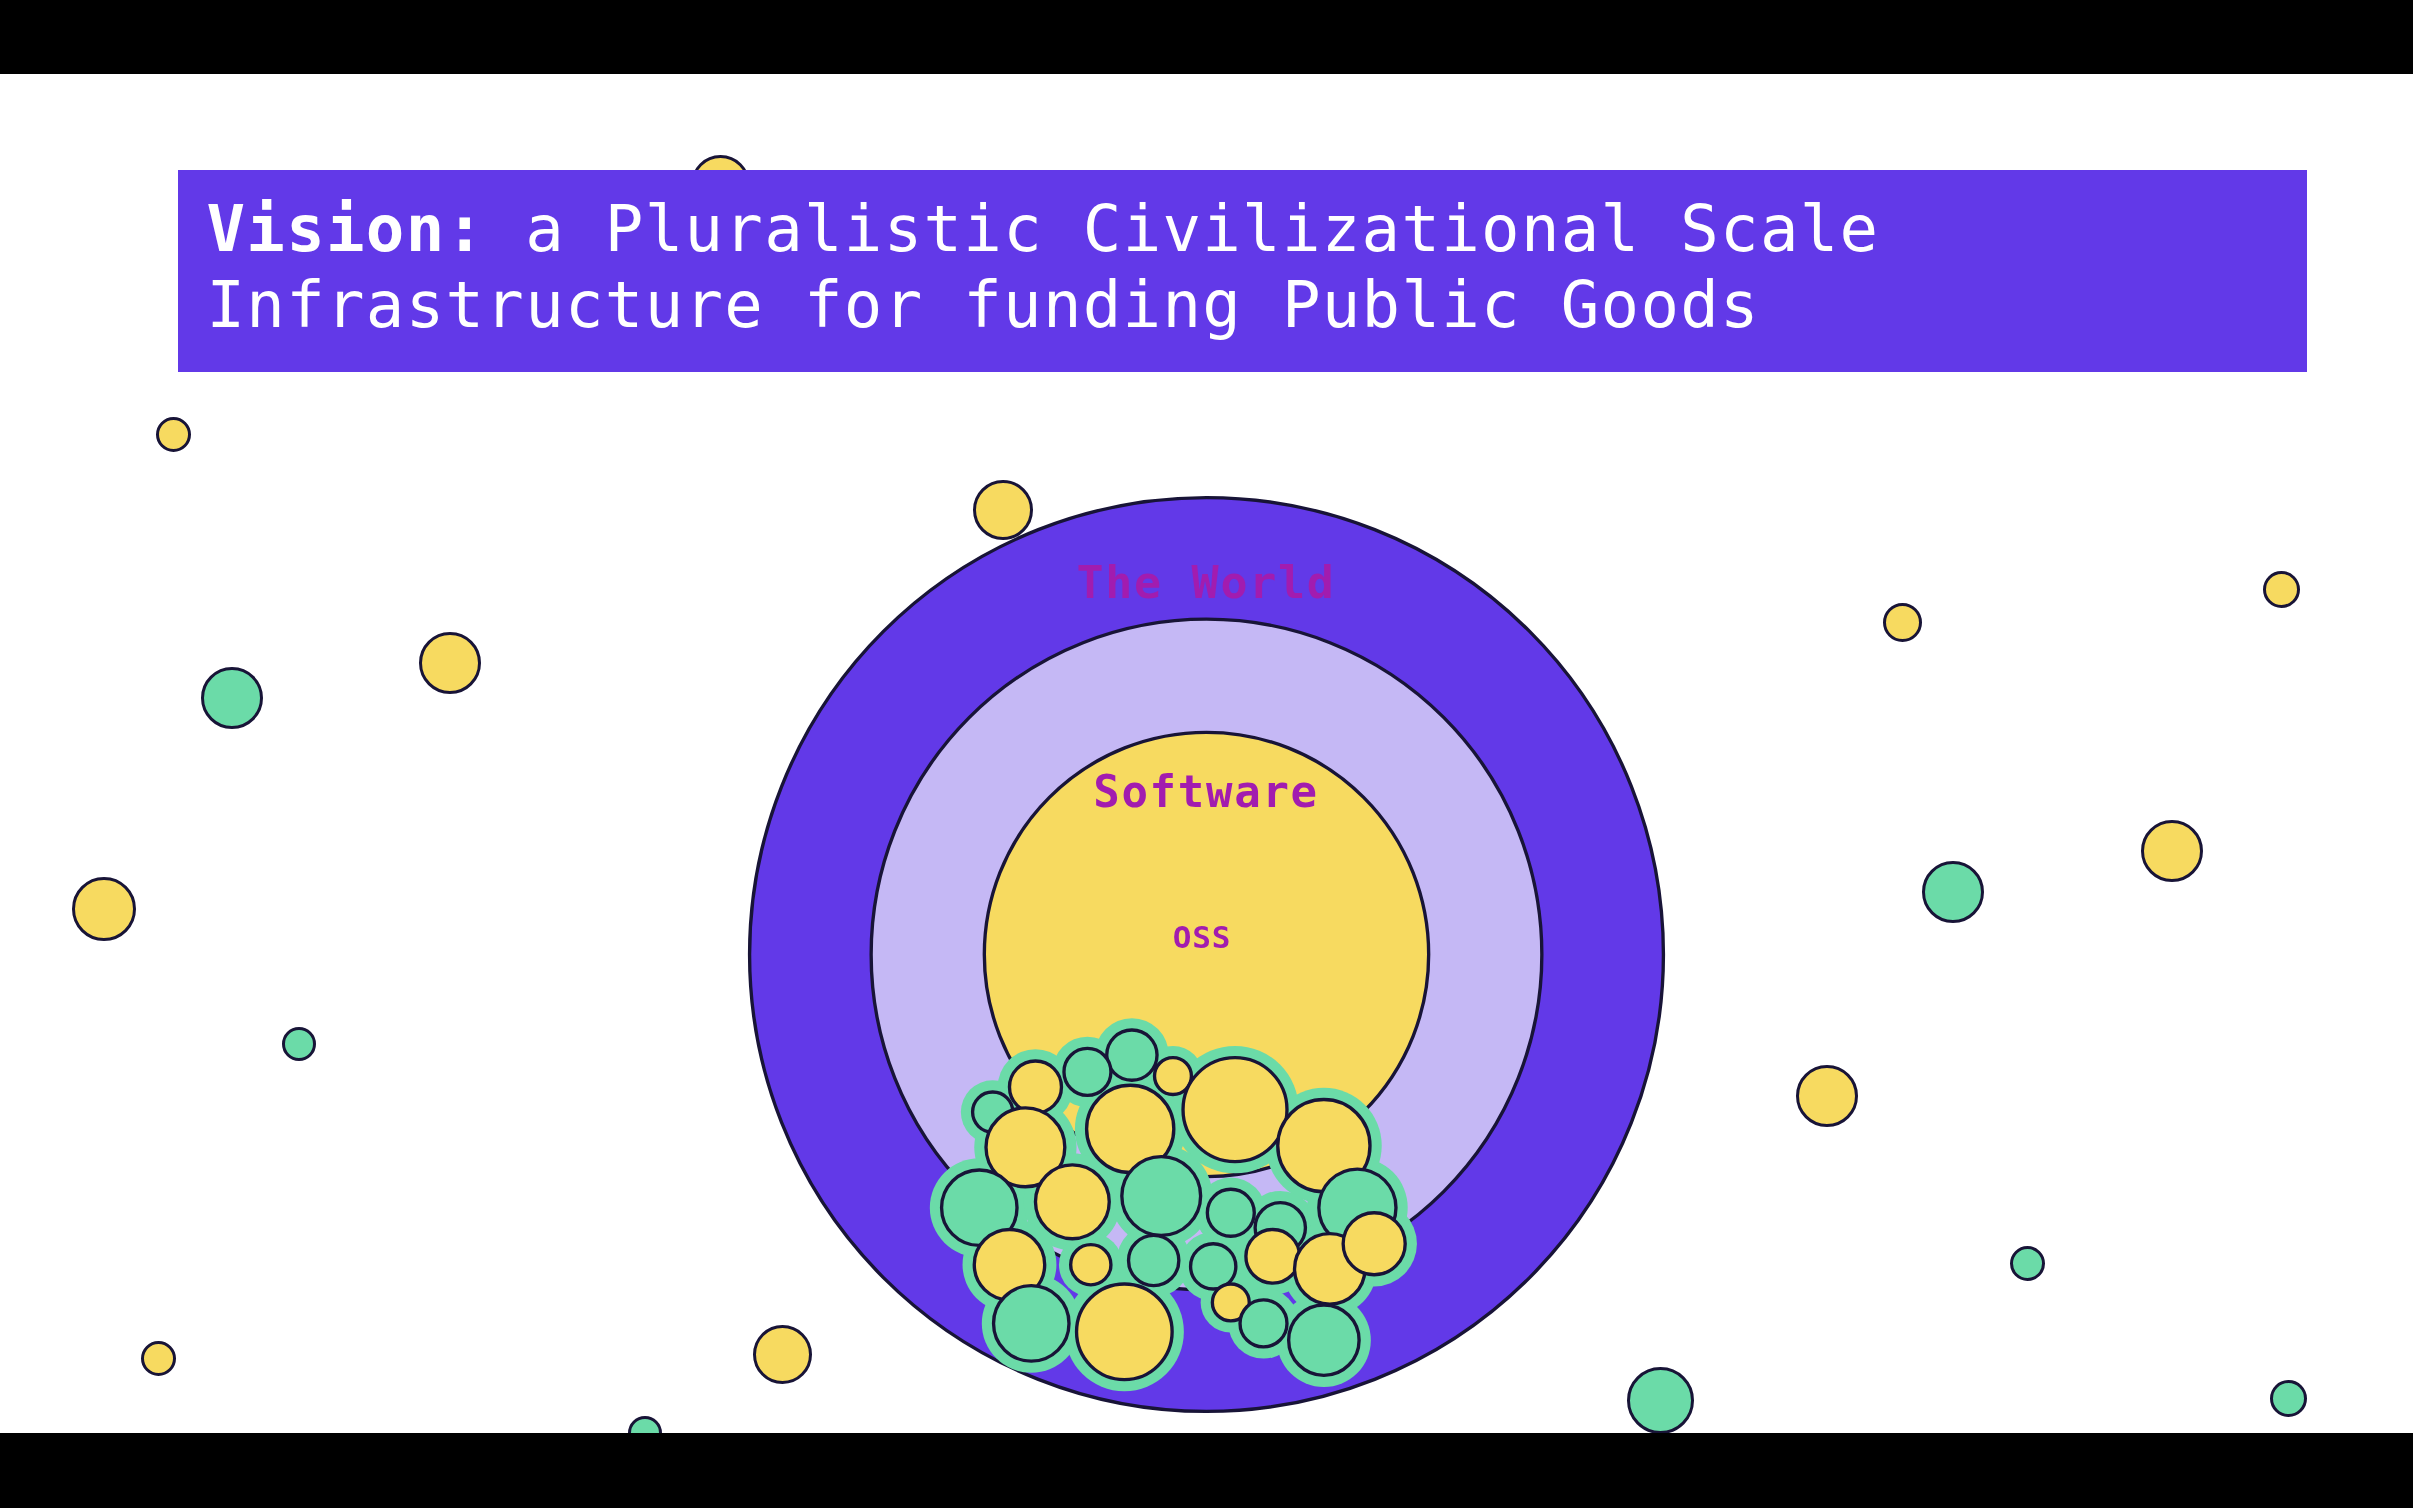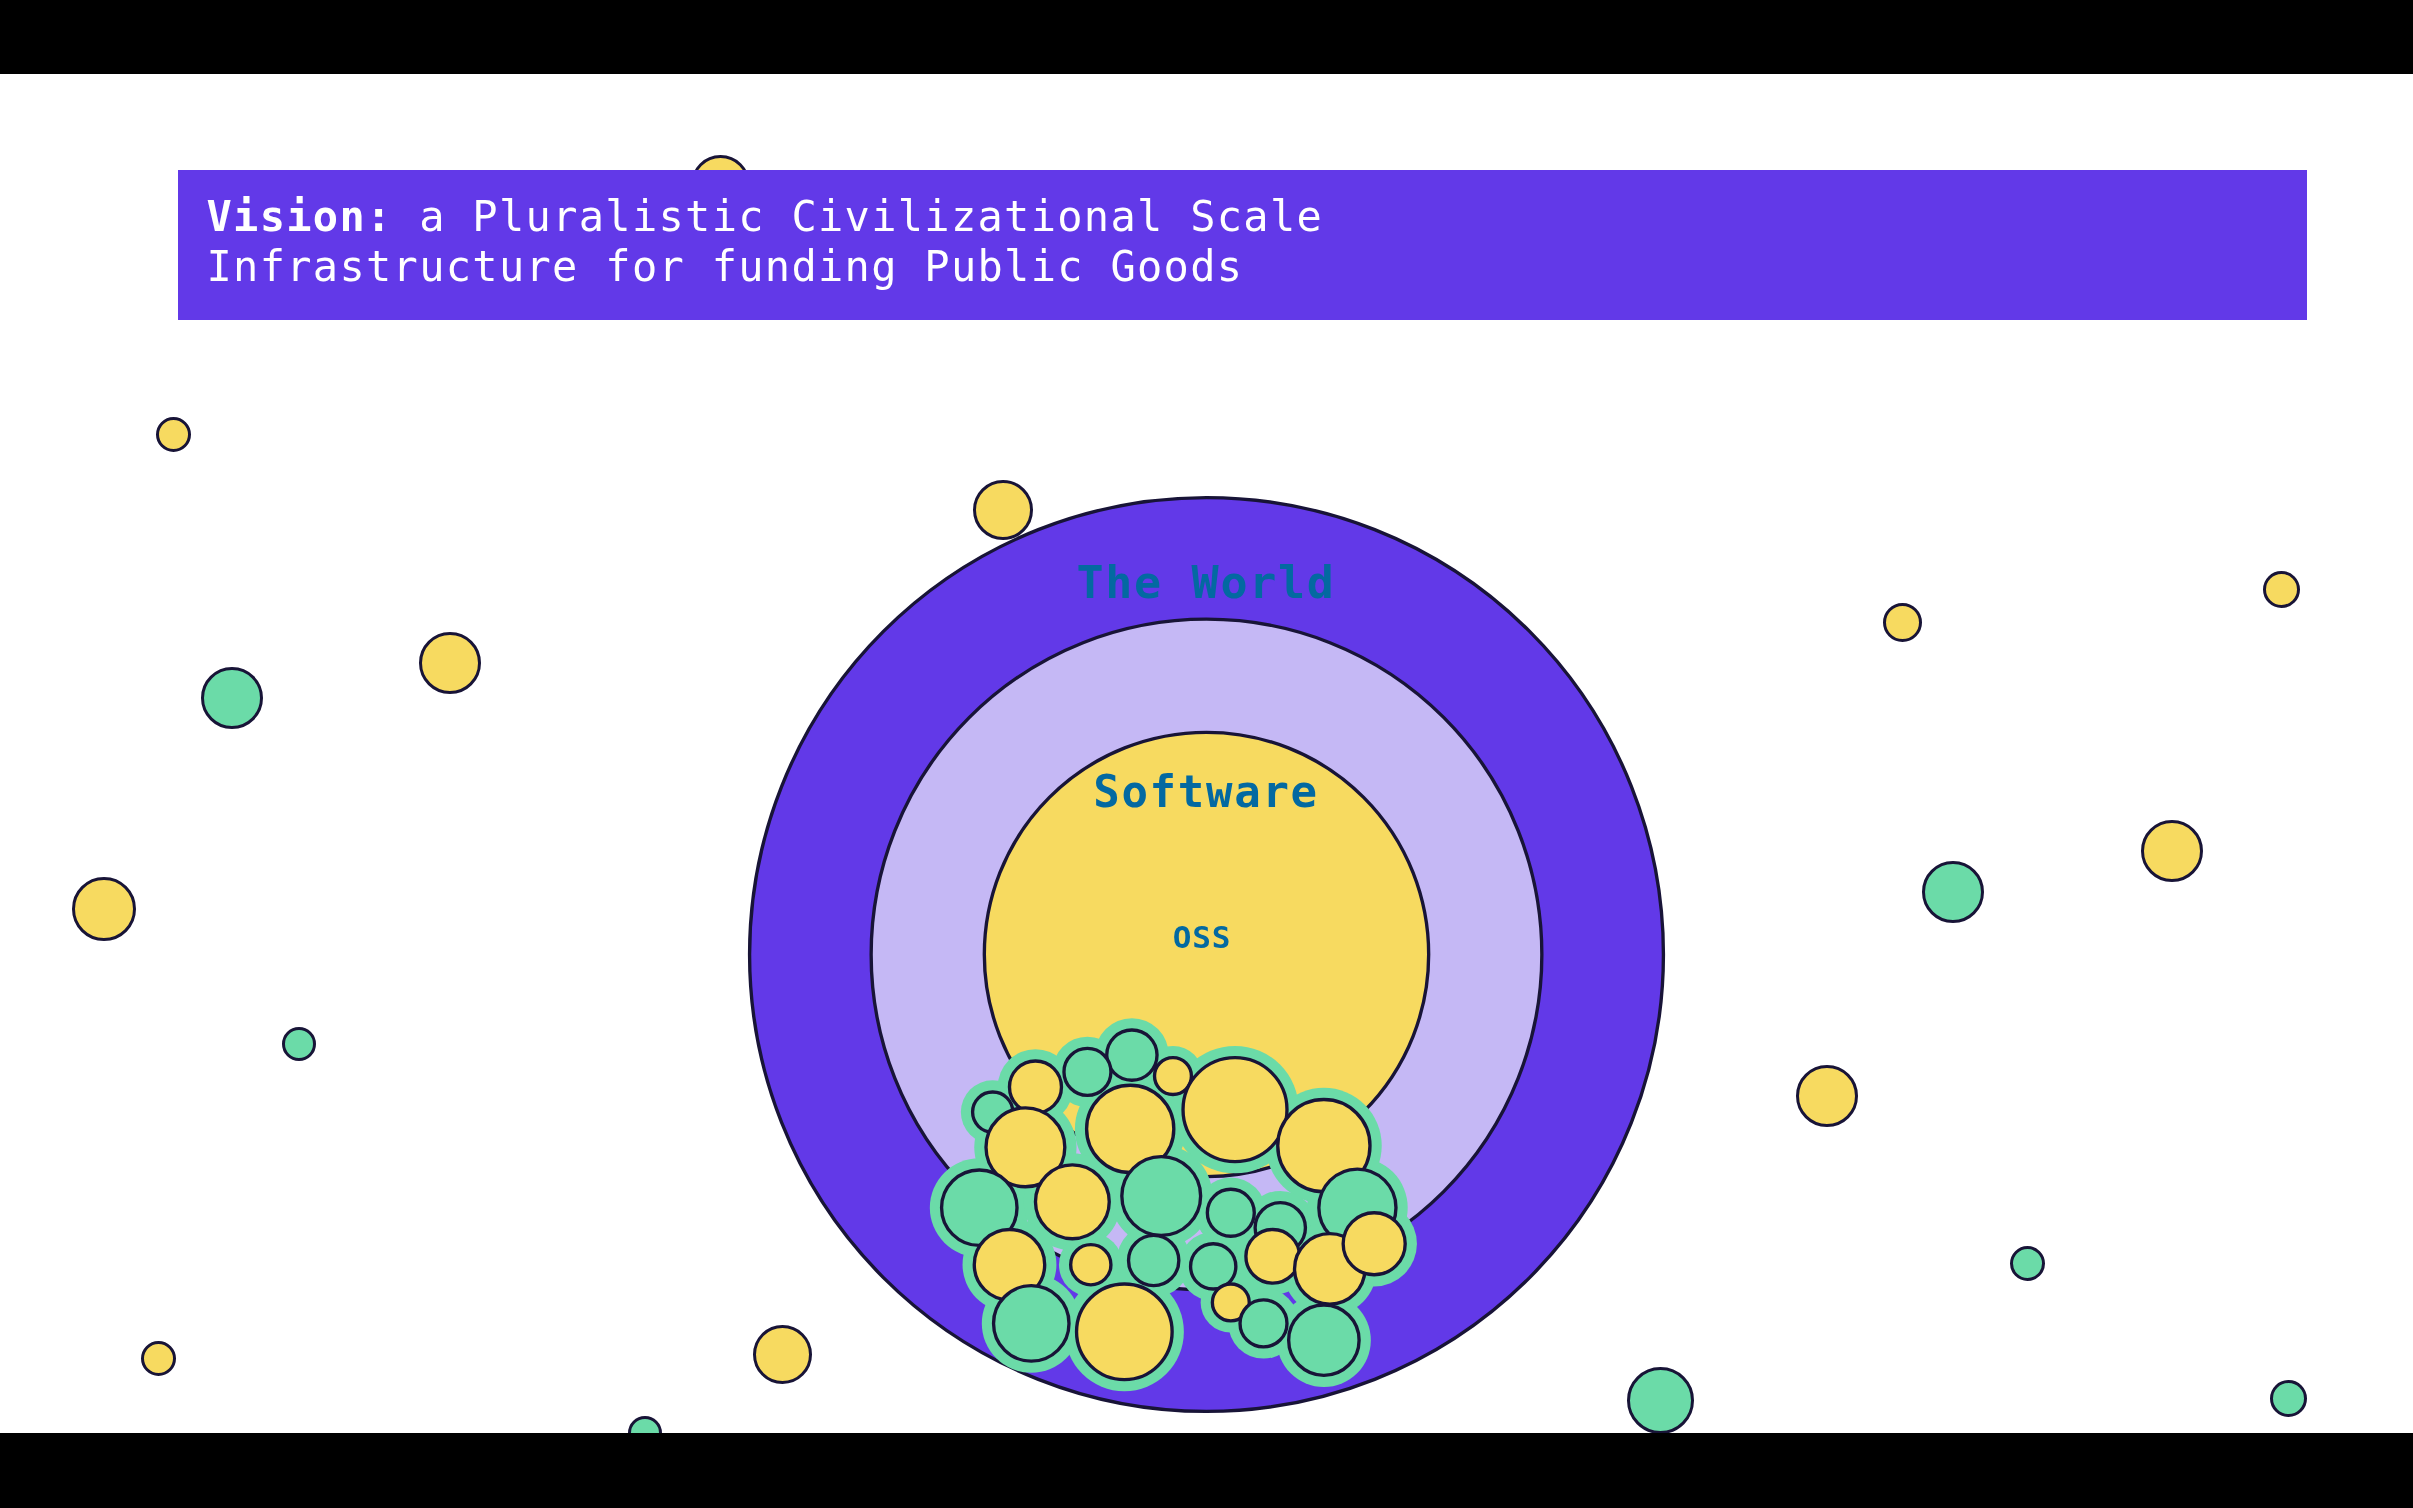--- a/index.html
+++ b/index.html
@@ -44,41 +44,41 @@
     left:178px; top:96px;
     width:2129px;
     padding:22px 28.5px 28.5px 28.5px;
     box-sizing:border-box;
     background:#6239E8;
     z-index:20;
   }
   #banner .line{
     color:#ffffff;
     font-family:"DejaVu Sans Mono", monospace;
-    font-size:42px;
+    font-size:64px;
     line-height:1.18;
     letter-spacing:1.3px;
     white-space:pre;
   }
   #banner .bold{font-weight:bold;}
 
   
   #venn{
     position:absolute;
     left:737px; top:411px;
     width:939px; height:939px;
     z-index:10;
   }
   #venn svg{display:block;}
 
   .ring-label{
     position:absolute;
     font-family:"DejaVu Sans Mono", monospace;
     font-weight:bold;
-    color:#0369a1;
+    color:#a21caf;
     white-space:nowrap;
     transform:translateX(-50%);
     z-index:14;
   }
   #label-world{left:469px; top:71px; font-size:45px; letter-spacing:1.7px;}
   #label-software{left:469px; top:281px; font-size:44px; letter-spacing:1.7px;}
   #label-oss{left:465px; top:434px; font-size:31px; letter-spacing:0.8px;}
 </style>
 </head>
 <body>

